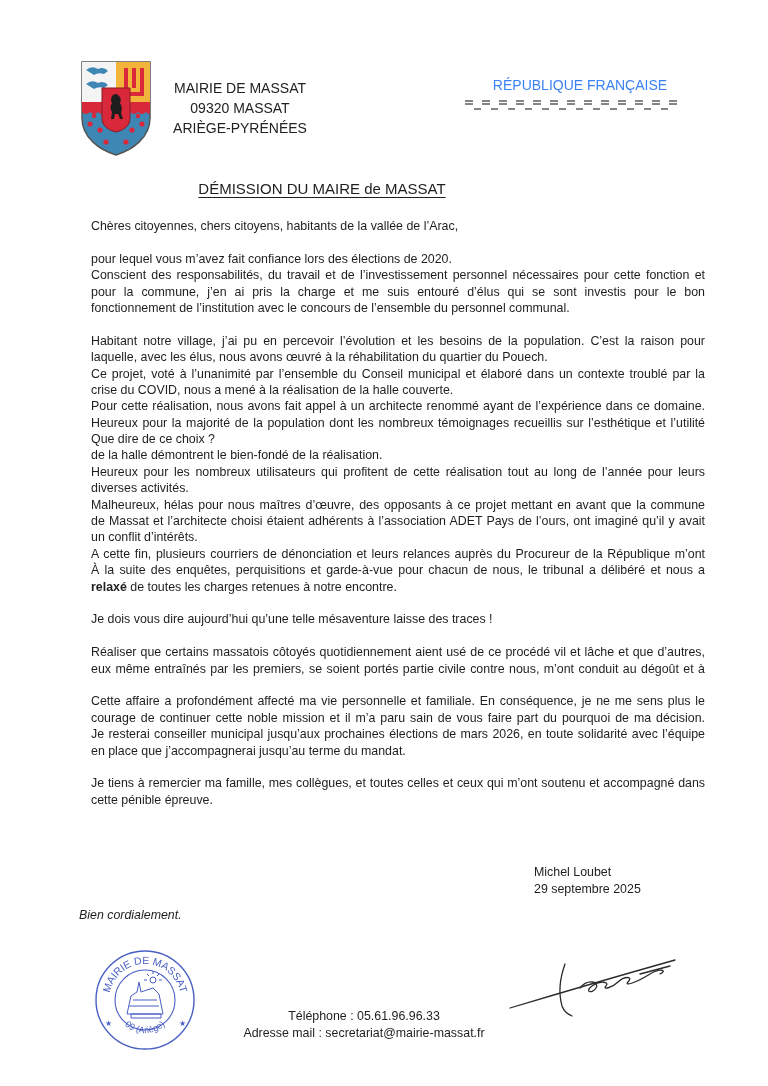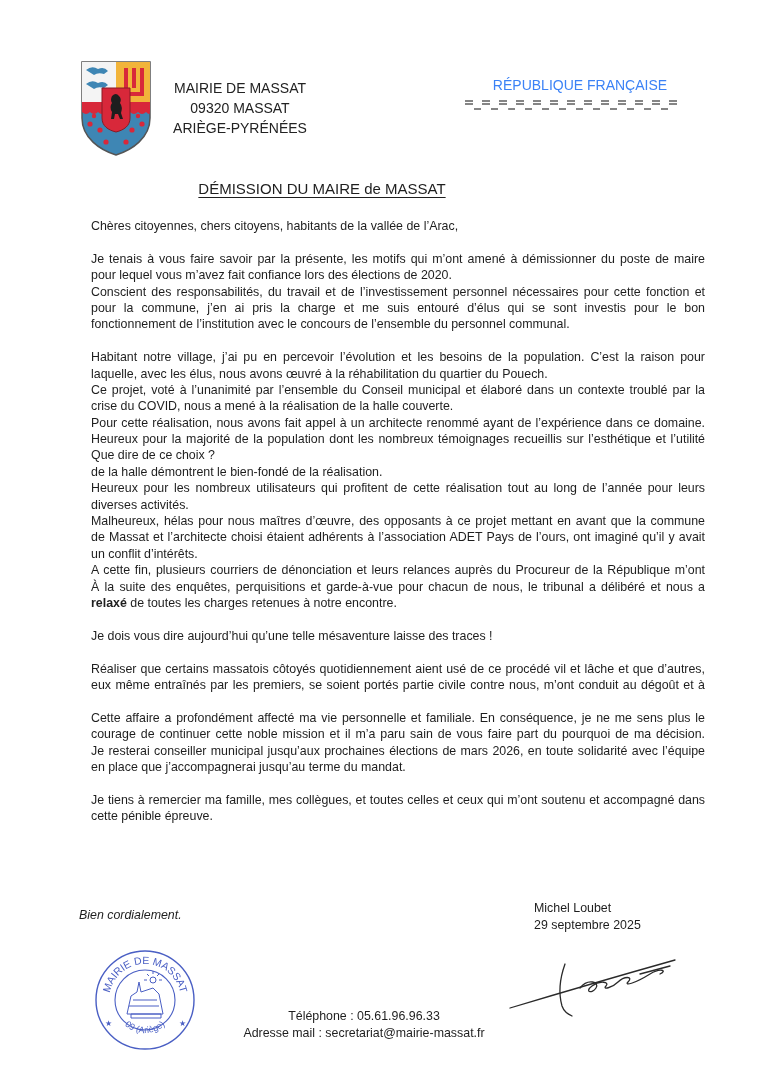--- a/index.html
+++ b/index.html
@@ -11,21 +11,21 @@
   .mairie div { white-space: nowrap; }
   .republique { left: 460px; top: 77px; width: 240px; text-align: center; font-size: 14px; color: #3b82f6; }
   .dashes { left: 465px; top: 98px; width: 220px; height: 14px; }
   .title { left: 0; width: 644px; top: 180px; text-align: center; font-size: 15px; text-decoration: underline; text-underline-offset: 3px; color: #1e1e1e; }
   .body { left: 79px; top: 218px; width: 614px; font-size: 12.4px; line-height: 16.4px; margin-left: 12px; }
   .line { display: block; height: 16.4px; white-space: nowrap; }
   .j { text-align: justify; text-align-last: justify; white-space: normal; }
   .gap { height: 16.4px; }
   .bold { font-weight: bold; }
   .closing { left: 79px; top: 908px; font-size: 12.4px; font-style: italic; }
-  .signer { left: 534px; top: 900px; font-size: 12.4px; line-height: 17px; }
+  .signer { left: 534px; top: 864px; font-size: 12.4px; line-height: 17px; }
   .stamp { left: 93px; top: 948px; width: 104px; height: 104px; }
   .signature { left: 500px; top: 948px; width: 180px; height: 70px; }
   .contact { left: 0; width: 728px; top: 1008px; text-align: center; font-size: 12.4px; line-height: 17px; }
 </style>
 </head>
 <body>
 
 <svg class="abs crest" viewBox="0 0 72 96">
   <path d="M2 2 H70 V58 C70 78 52 90 36 95 C20 90 2 78 2 58 Z" fill="#3e86b4" stroke="#555" stroke-width="1.5"></path>
   <rect x="2" y="2" width="34" height="40" fill="#f4f4f4"></rect>
@@ -97,21 +97,20 @@
   </g>
 </svg>
 
 <div class="abs title">DÉMISSION DU MAIRE de MASSAT</div>
 
 <div class="abs body">
   <span class="line">Chères citoyennes, chers citoyens, habitants de la vallée de l’Arac,</span>
   <span class="line gap"></span>
 
   <div>
-    <span class="line j">Je tenais à vous faire savoir par la présente, les motifs qui m’ont amené à démissionner du poste de maire</span>
     <span class="line">pour lequel vous m’avez fait confiance lors des élections de 2020.</span>
     <span class="line j">Conscient des responsabilités, du travail et de l’investissement personnel nécessaires pour cette fonction et</span>
     <span class="line j">pour la commune, j’en ai pris la charge et me suis entouré d’élus qui se sont investis pour le bon</span>
     <span class="line">fonctionnement de l’institution avec le concours de l’ensemble du personnel communal.</span>
   </div>
   <span class="line gap"></span>
 
   <div>
     <span class="line j">Habitant notre village, j’ai pu en percevoir l’évolution et les besoins de la population. C’est la raison pour</span>
     <span class="line">laquelle, avec les élus, nous avons œuvré à la réhabilitation du quartier du Pouech.</span>

